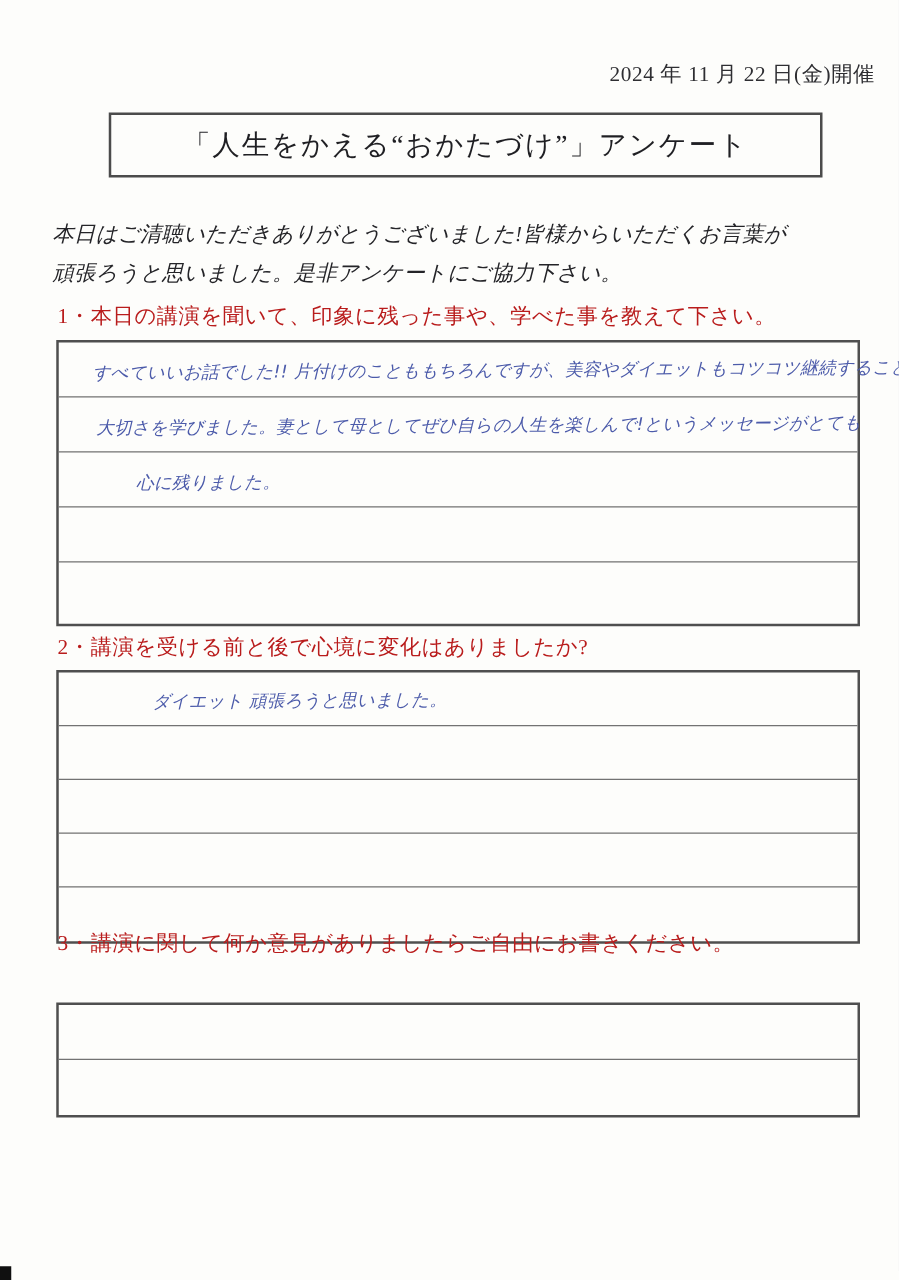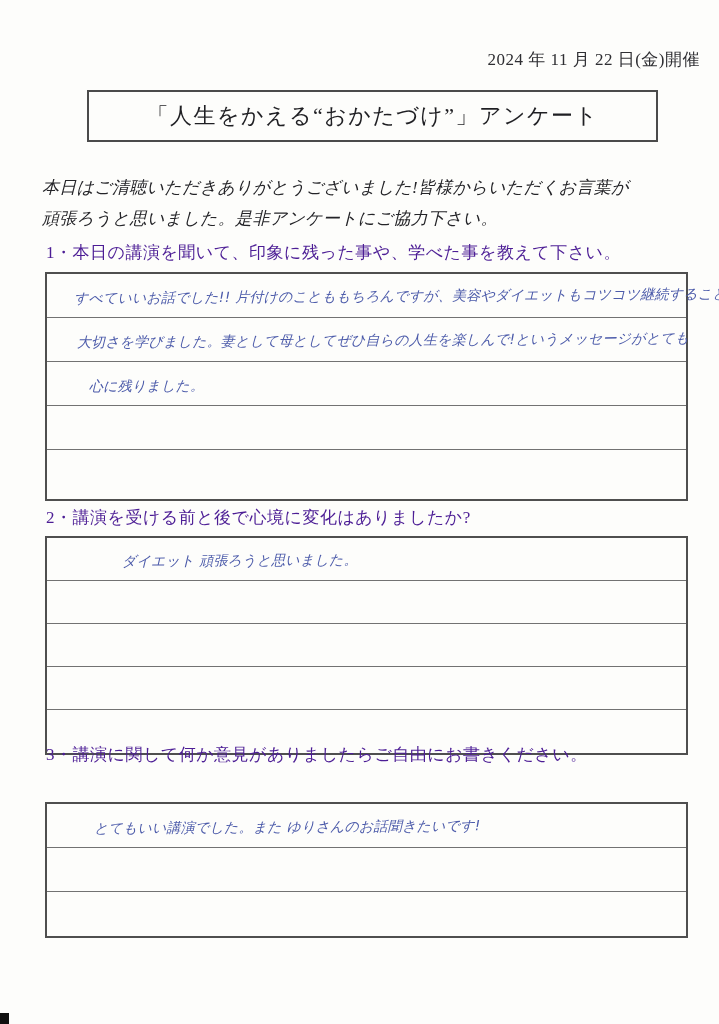--- a/index.html
+++ b/index.html
@@ -27,21 +27,21 @@
   }
   .title-box span{
     font-size:22px;letter-spacing:1.5px;color:#1f1f23;
   }
   .intro{
     position:absolute;left:42px;top:172px;width:655px;
     font-size:17px;line-height:31px;color:#242428;letter-spacing:0.3px;font-style:italic;
   }
   .q-label{
     position:absolute;left:46px;
-    font-size:17px;color:#4c1d95;letter-spacing:0.5px;
+    font-size:17px;color:#b91c1c;letter-spacing:0.5px;
     white-space:nowrap;
   }
   .q1-label{top:241px;}
   .q2-label{top:506px;}
   .q3-label{top:743px;}
   .atable{
     position:absolute;left:45px;width:643px;
     border:2px solid #4f4f4f;background:#fdfdfb;
     box-sizing:border-box;
   }
@@ -93,21 +93,21 @@
 
   <div class="q-label q1-label">1・本日の講演を聞いて、印象に残った事や、学べた事を教えて下さい。</div>
   <div class="atable t1">
     <div class="arow">
       <span class="hand" style="margin-left:27px">すべていいお話でした!! 片付けのことももちろんですが、美容やダイエットもコツコツ継続することの</span>
     </div>
     <div class="arow">
       <span class="hand" style="margin-left:30px">大切さを学びました。妻として母としてぜひ自らの人生を楽しんで!というメッセージがとても</span>
     </div>
     <div class="arow">
-      <span class="hand" style="margin-left:42px">心に残りました。</span>
+      <span class="hand" style="margin-left:62px">心に残りました。</span>
     </div>
     <div class="arow">
       <span class="hand"></span>
     </div>
     <div class="arow">
       <span class="hand"></span>
     </div>
   </div>
 
   <div class="q-label q2-label">2・講演を受ける前と後で心境に変化はありましたか?</div>
@@ -125,23 +125,20 @@
       <span class="hand"></span>
     </div>
     <div class="arow">
       <span class="hand"></span>
     </div>
   </div>
 
   <div class="q-label q3-label">3・講演に関して何か意見がありましたらご自由にお書きください。</div>
   <div class="atable t3">
     <div class="arow">
-      <span class="hand" style="margin-left:47px">とてもいい講演でした。また ゆりさんのお話聞きたいです!</span>
-    </div>
-    <div class="arow">
       <span class="hand"></span>
     </div>
     <div class="arow">
       <span class="hand"></span>
     </div>
   </div>
 
   <div class="corner-mark"></div>
 
 </div>

